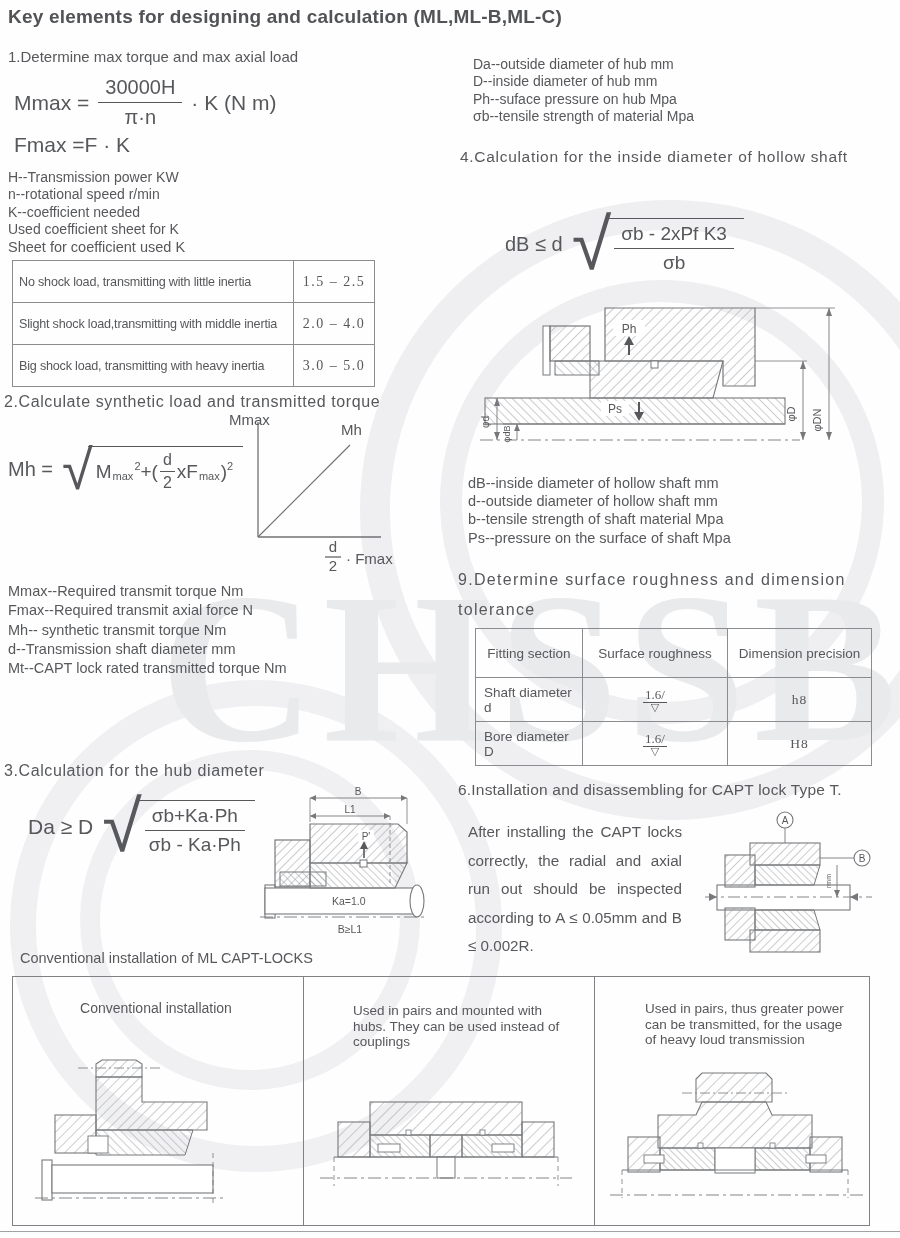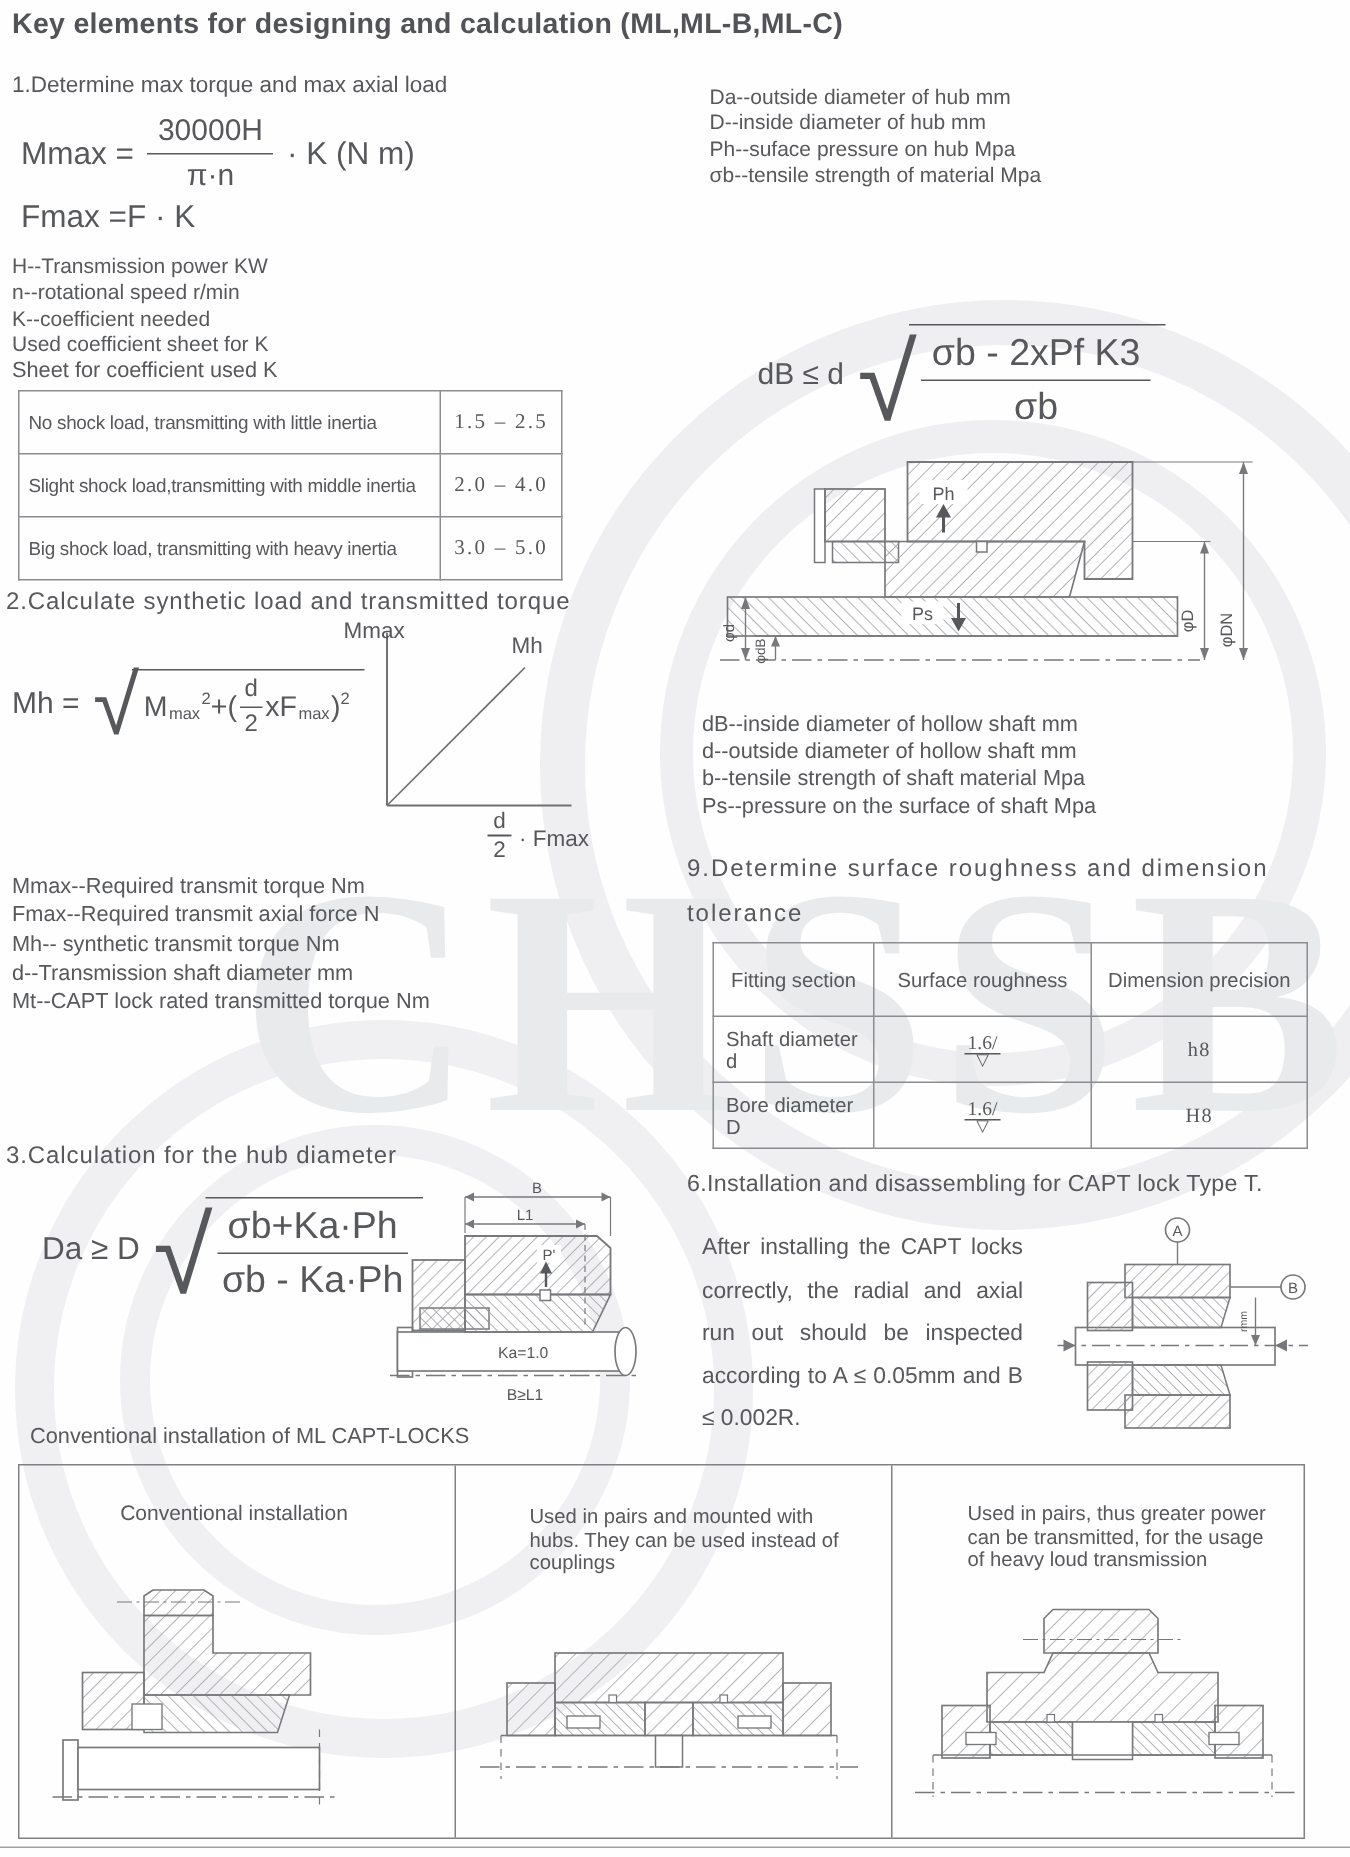--- a/index.html
+++ b/index.html
@@ -12,21 +12,21 @@
   .h1 {font-weight:bold; font-size:19px; color:#525357; letter-spacing:0.2px;}
   .sech {font-size:16px; letter-spacing:0.6px;}
   .note-block .nl {white-space:nowrap;}
   .formula {display:flex; align-items:center;}
   .f-lhs {font-size:21px; margin-right:9px; white-space:nowrap;}
   .f-rhs {font-size:21px; margin-left:9px; white-space:nowrap;}
   .frac {display:inline-flex; flex-direction:column; align-items:center; line-height:1.15;}
   .frac .num {border-bottom:1.6px solid #57585b; padding:0 7px 3px;}
   .frac .den {padding-top:3px;}
   .f-main {font-size:20px;text-align:right;}
-  .f-med {font-size:25px;text-align:center;}
+  .f-med {font-size:19px;text-align:center;}
   .f-small {font-size:16px; margin:0 2px;}
   .f-small .num {padding:0 3px 2px;}
   .f-small .den {padding-top:2px;}
   .sqrt {display:inline-flex; align-items:flex-end;}
   .rad {display:block; font-weight:300; margin-right:-5px;}
   .rad-inline {font-size:56px; line-height:0.8;}
   .rad-big {font-size:72px; line-height:0.8;}
   .radicand {border-top:1.6px solid #57585b; padding:4px 10px 0 8px; display:inline-flex; align-items:center; font-size:19px;}
   .fsub {font-size:11px; transform:translateY(4px); margin:0 1px;}
   .fsup {font-size:11px; transform:translateY(-6px);}
@@ -197,20 +197,21 @@
     <text x="98" y="147" font-size="10.5" text-anchor="middle">B≥L1</text>
   </svg>
 
   <div class="el note-block" style="left:473px;top:56px;font-size:14px;line-height:17.3px;">
     <div class="nl">Da--outside diameter of hub  mm</div>
     <div class="nl">D--inside diameter of hub  mm</div>
     <div class="nl">Ph--suface pressure on hub Mpa</div>
     <div class="nl">σb--tensile strength of material Mpa</div>
   </div>
 
+  <div class="el sech" style="left:460px;top:148px;white-space:nowrap;letter-spacing:0.7px;font-size:15.5px;">4.Calculation for the inside diameter of hollow shaft</div>
 
   <div class="el formula" style="left:505px;top:216px;">
     <span class="f-lhs" style="font-size:20px;">dB ≤ d</span>
     <span class="sqrt">
       <span class="rad rad-big">√</span>
       <span class="radicand">
         <span class="frac f-med">
           <span class="num">σb - 2xPf  K3</span>
           <span class="den">σb</span>
         </span>

